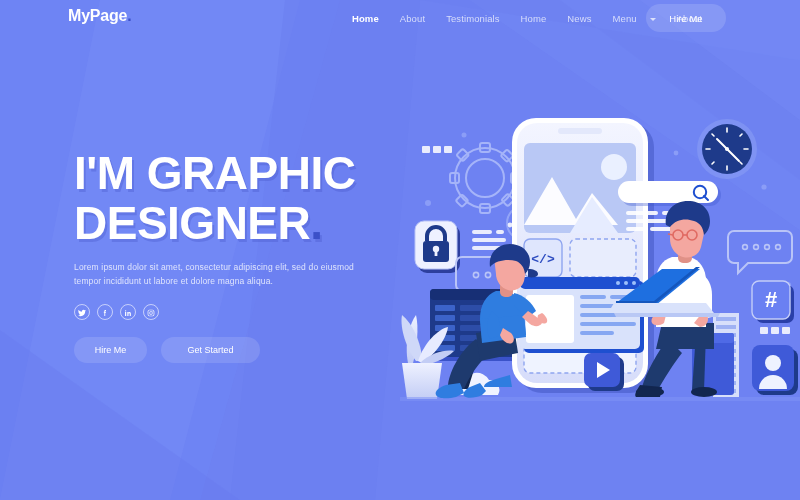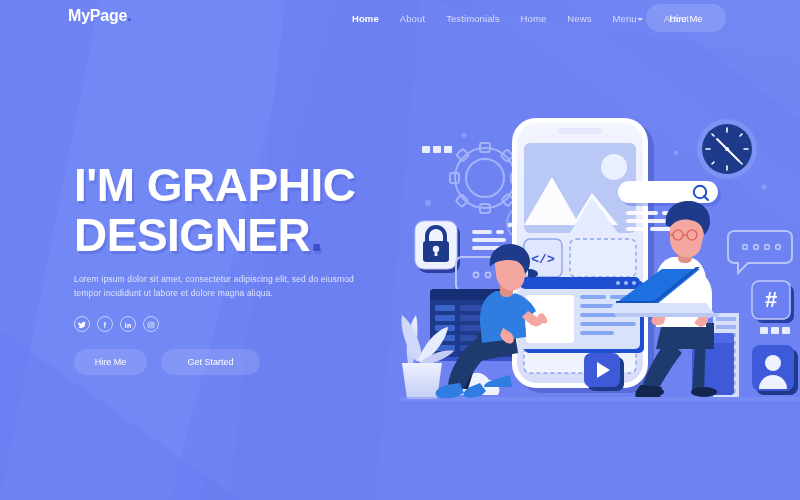--- a/index.html
+++ b/index.html
@@ -25,35 +25,35 @@
     letter-spacing:-0.2px; white-space:nowrap;
   }
   .logo-dot { color:#3b50c8; font-weight:bold; }
 
   .nav { position:absolute; left:352px; top:13px; display:flex; align-items:flex-start; gap:0px; }
   .nav-item {
     font-size:9.5px; color:#d7ddfb; white-space:nowrap;
     margin-right:21px; cursor:pointer; letter-spacing:0.1px;
   }
   .nav-item.active { color:#ffffff; font-weight:bold; }
-  .nav-item.menu-item { display:flex; align-items:center; gap:0; }
+  .nav-item.menu-item { display:flex; align-items:center; gap:13px; }
   .chev {
     width:0;height:0;border-left:3px solid transparent;border-right:3px solid transparent;
     border-top:3.5px solid #d7ddfb; display:inline-block; margin-top:1px;
   }
   .hire-nav {
     position:absolute; left:646px; top:4px;
     width:80px; height:28px; border-radius:14px;
     background:rgba(255,255,255,0.14);
     display:flex; align-items:center; justify-content:center;
     font-size:9.5px; color:#ffffff; cursor:pointer;
   }
 
   
-  .hero { position:absolute; left:74px; top:160px; z-index:10; width:320px; }
+  .hero { position:absolute; left:74px; top:148px; z-index:10; width:320px; }
   .hero h1 {
     font-size:46px; line-height:50px; font-weight:bold; color:#ffffff;
     letter-spacing:-0.5px;
     text-shadow:2px 3px 0 rgba(60,75,190,0.28);
   }
   .hero h1 .hdot { color:#3b50c8; }
   .hero p {
     margin-top:12px; font-size:8.5px; line-height:14px;
     color:#dfe4fd; width:296px; letter-spacing:0.15px;
   }

